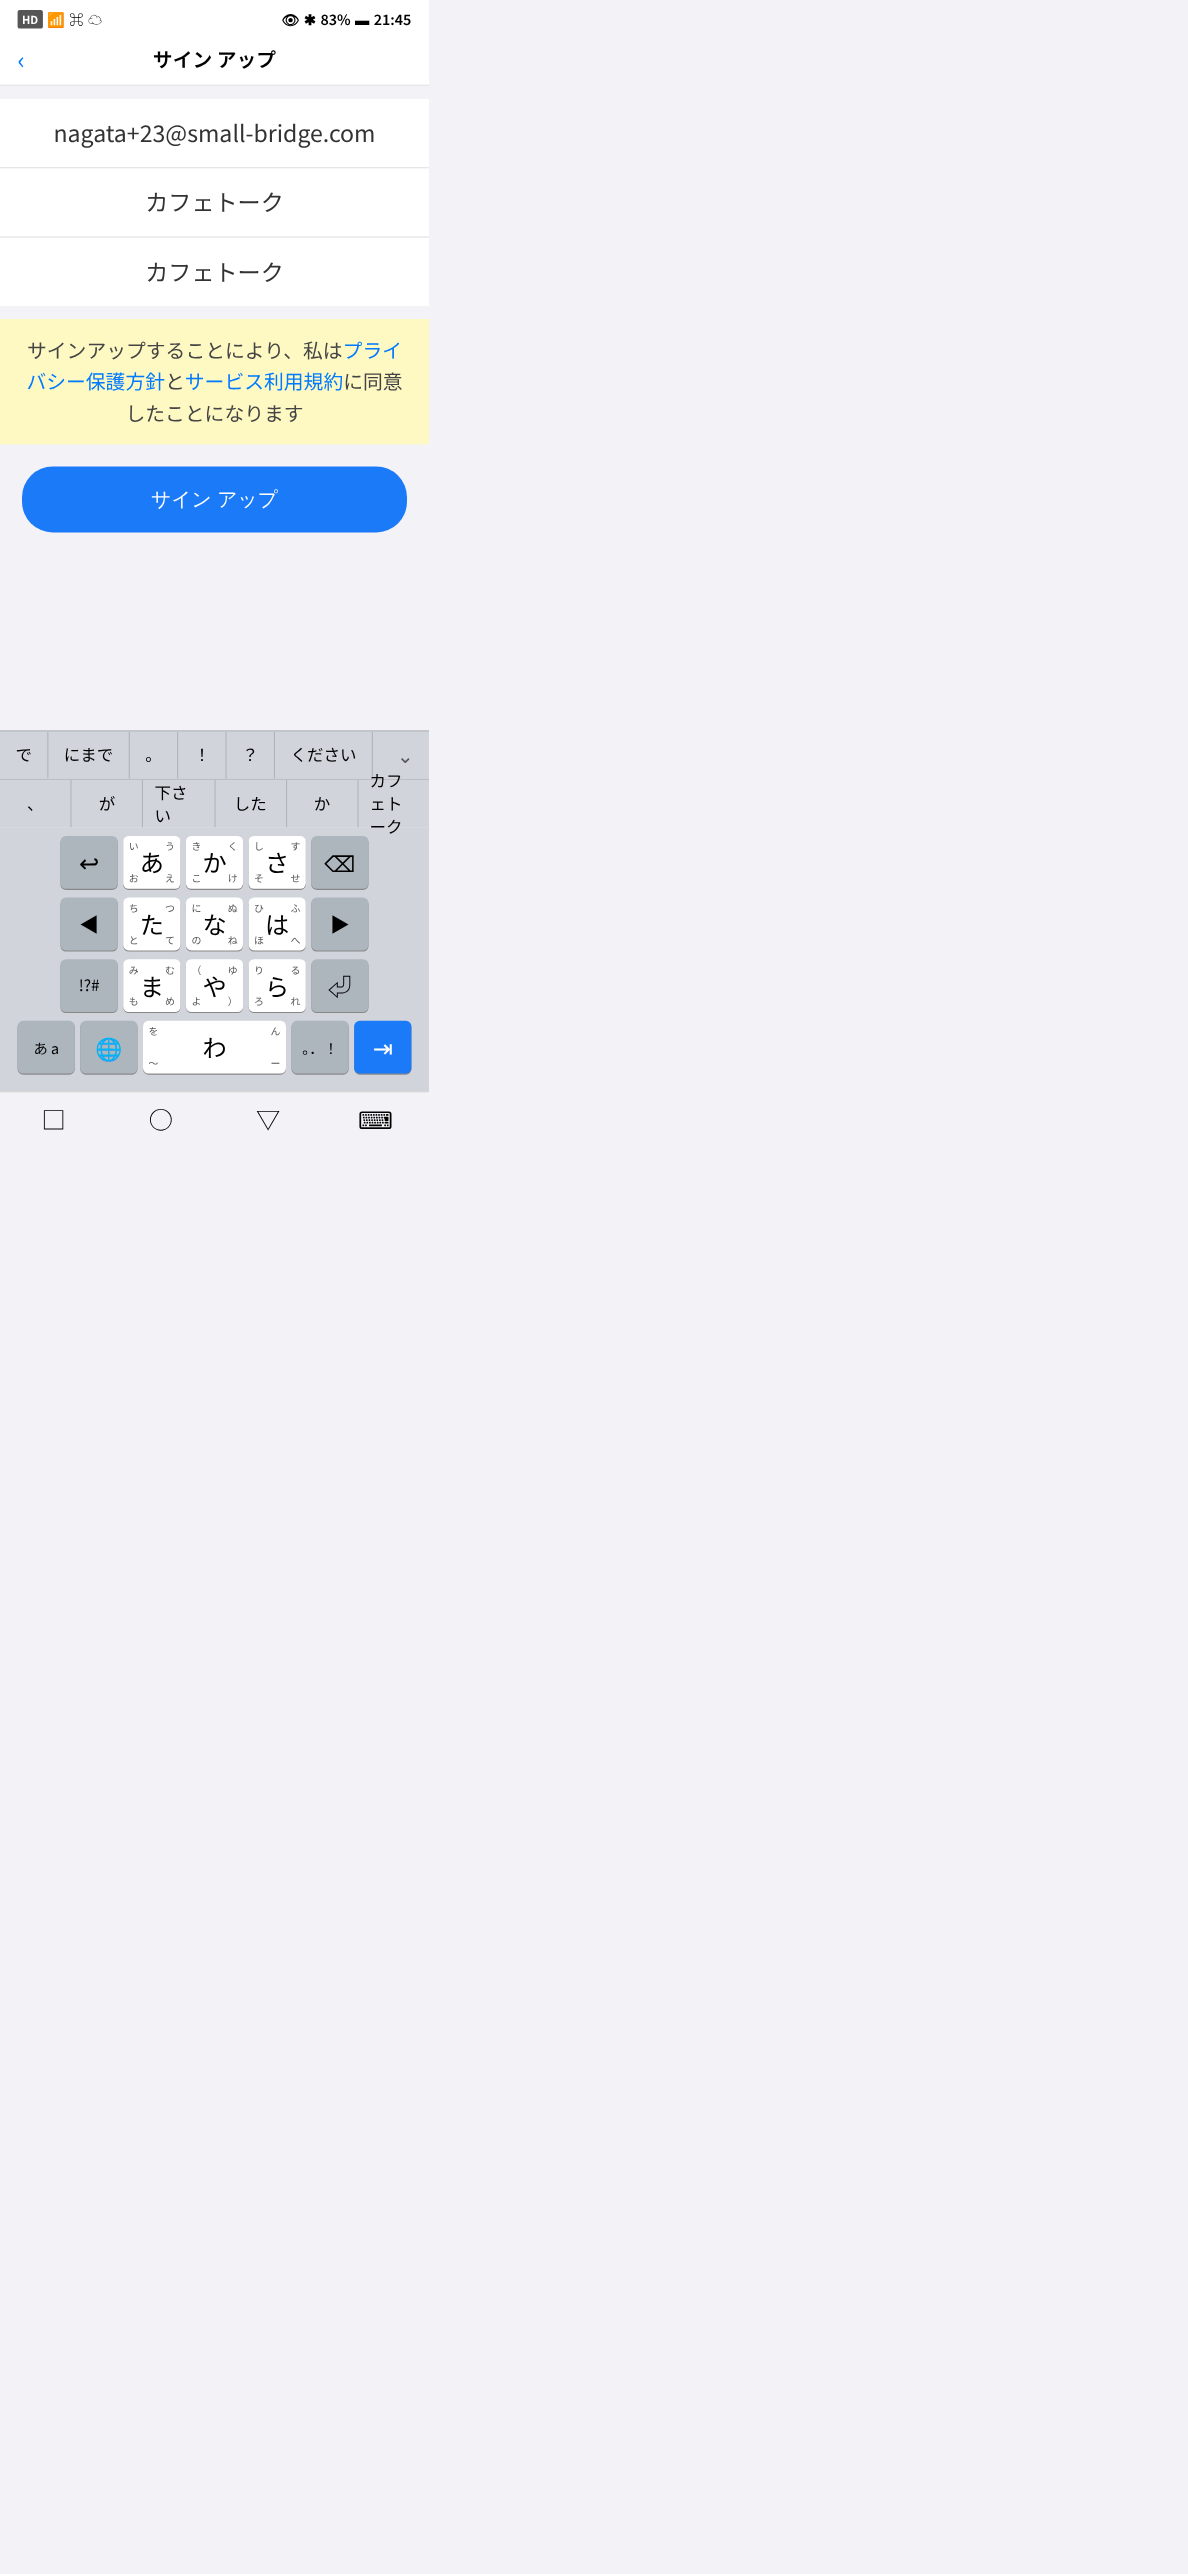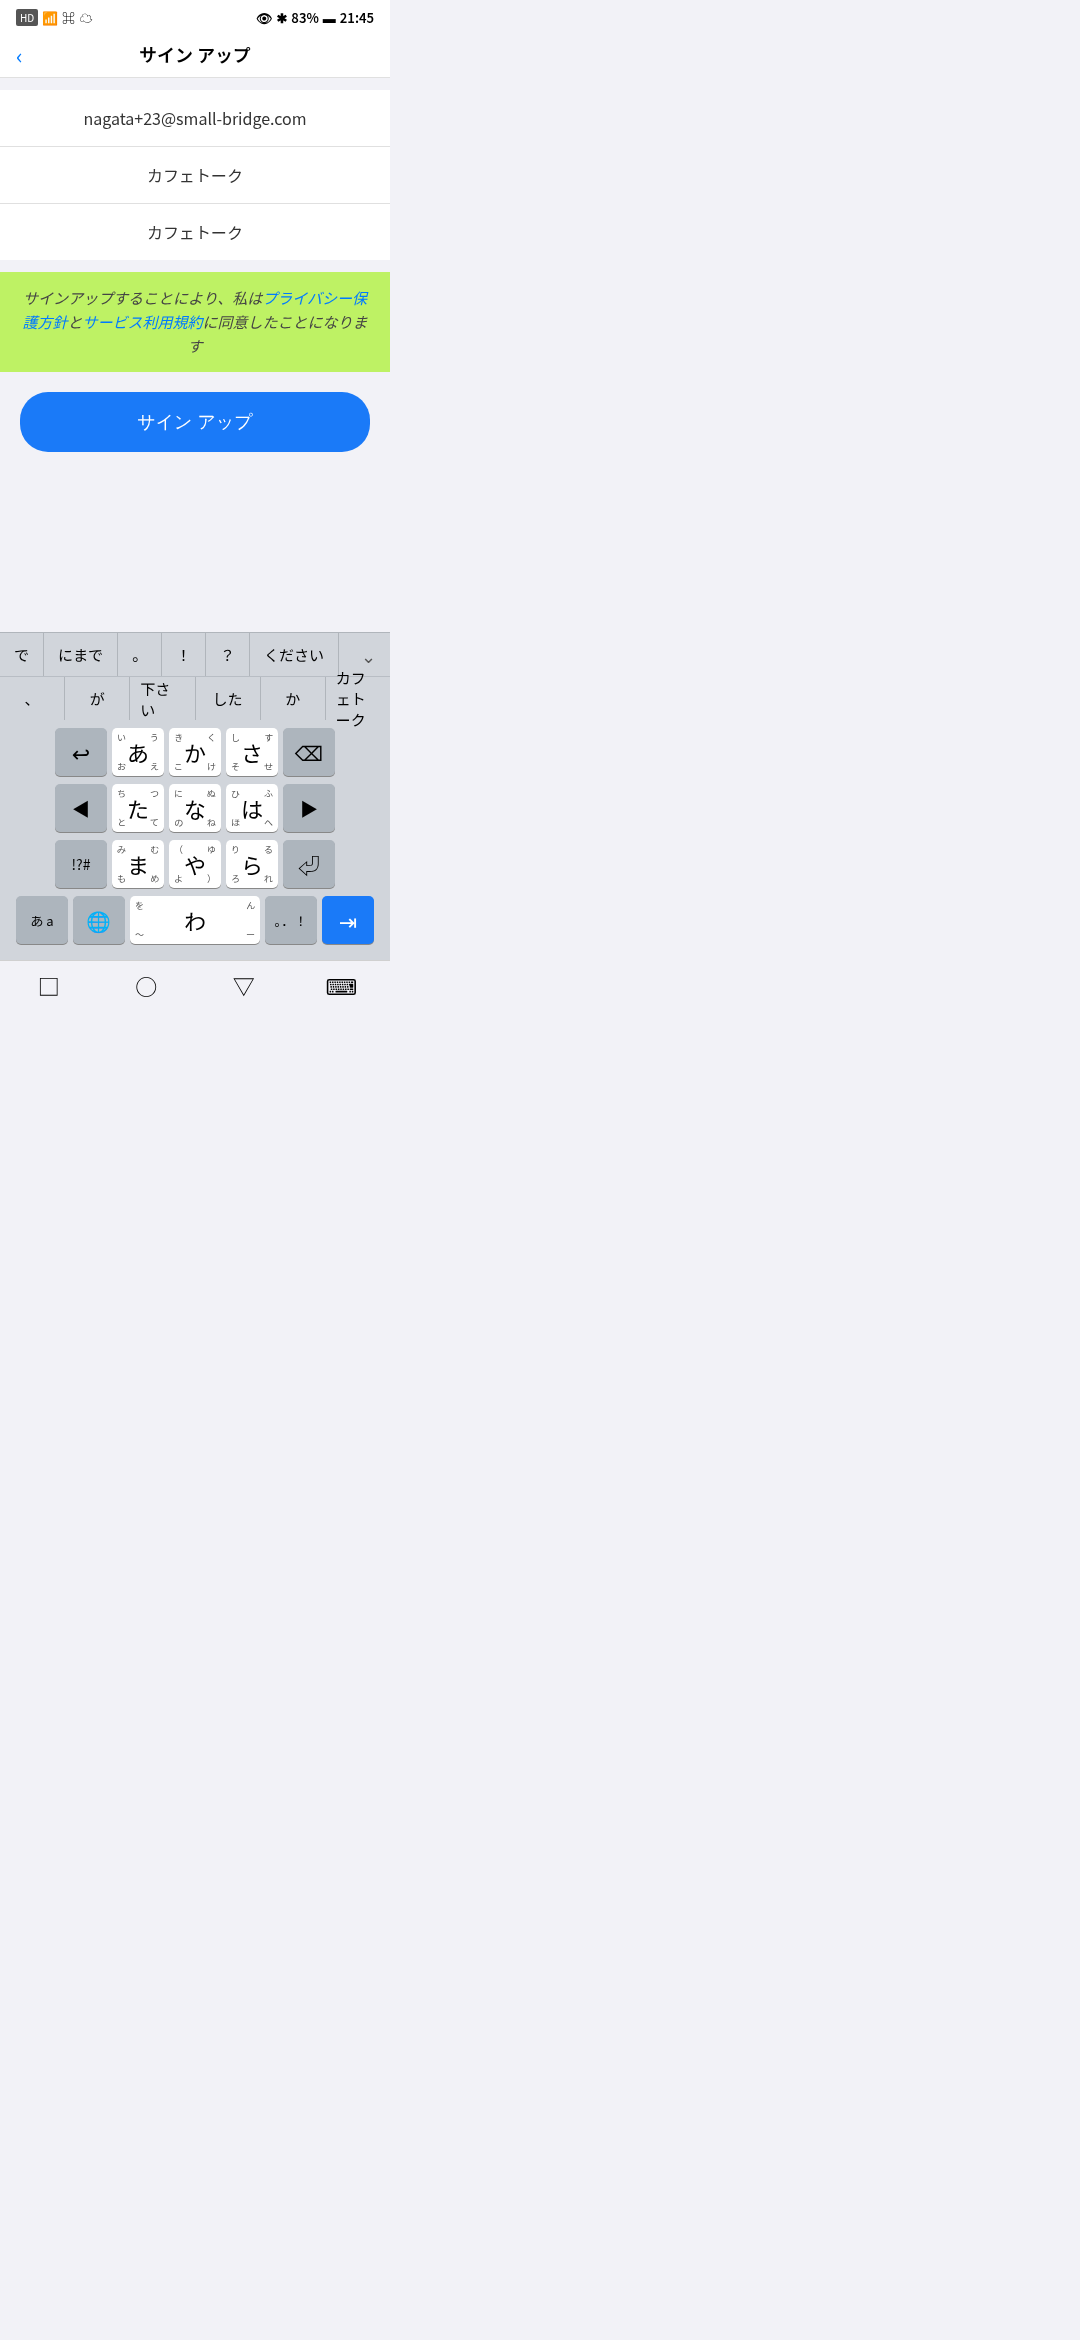--- a/index.html
+++ b/index.html
@@ -33,21 +33,21 @@
       display: flex;
       align-items: center;
       gap: 4px;
     }
     .status-label {
       background: #555;
       color: #fff;
       font-size: 10px;
       padding: 1px 4px;
       border-radius: 2px;
-      font-weight: normal;
+      font-weight: bold;
     }
 
     
     .nav-bar {
       background: #fff;
       display: flex;
       align-items: center;
       padding: 12px 16px;
       border-bottom: 1px solid #e0e0e0;
       position: relative;
@@ -68,38 +68,37 @@
     }
 
     
     .form-container {
       background: #fff;
       margin-top: 12px;
     }
     .form-field {
       padding: 16px 4px;
       border-bottom: 1px solid #e0e0e0;
-      font-size: 16px;
+      font-size: 21px;
       color: #333;
       text-align: center;
     }
     .form-field:last-of-type {
       border-bottom: none;
     }
 
     
     .terms-block {
-      background: #bef264;
+      background: #fef9c3;
       margin-top: 12px;
       padding: 14px 20px;
-      font-size: 15px;
+      font-size: 18px;
       color: #444;
       text-align: center;
       line-height: 1.6;
-      font-style: italic;
     }
     .terms-block a {
       color: #007AFF;
       text-decoration: none;
     }
 
     
     .signup-btn {
       display: block;
       margin: 20px 20px;

